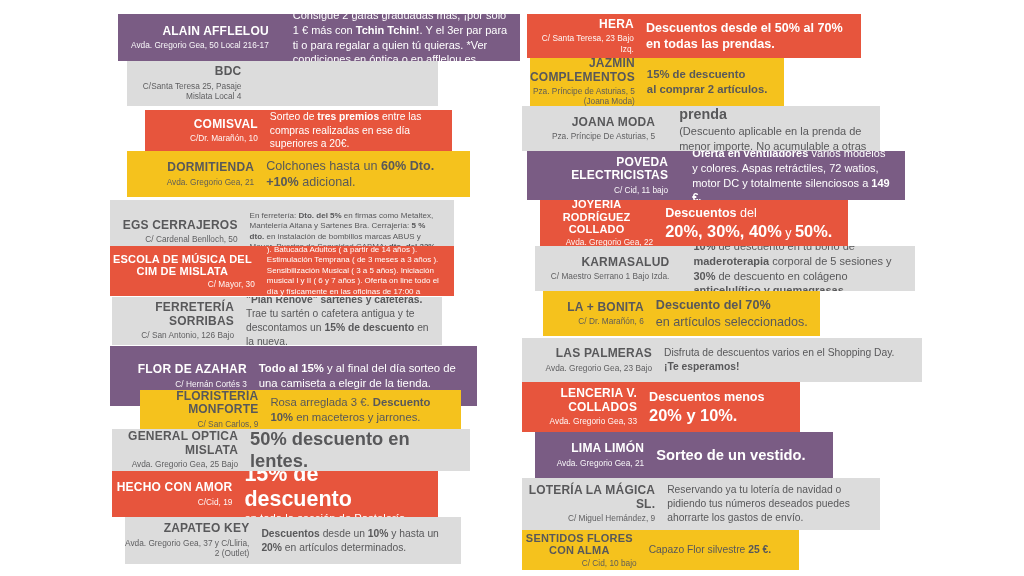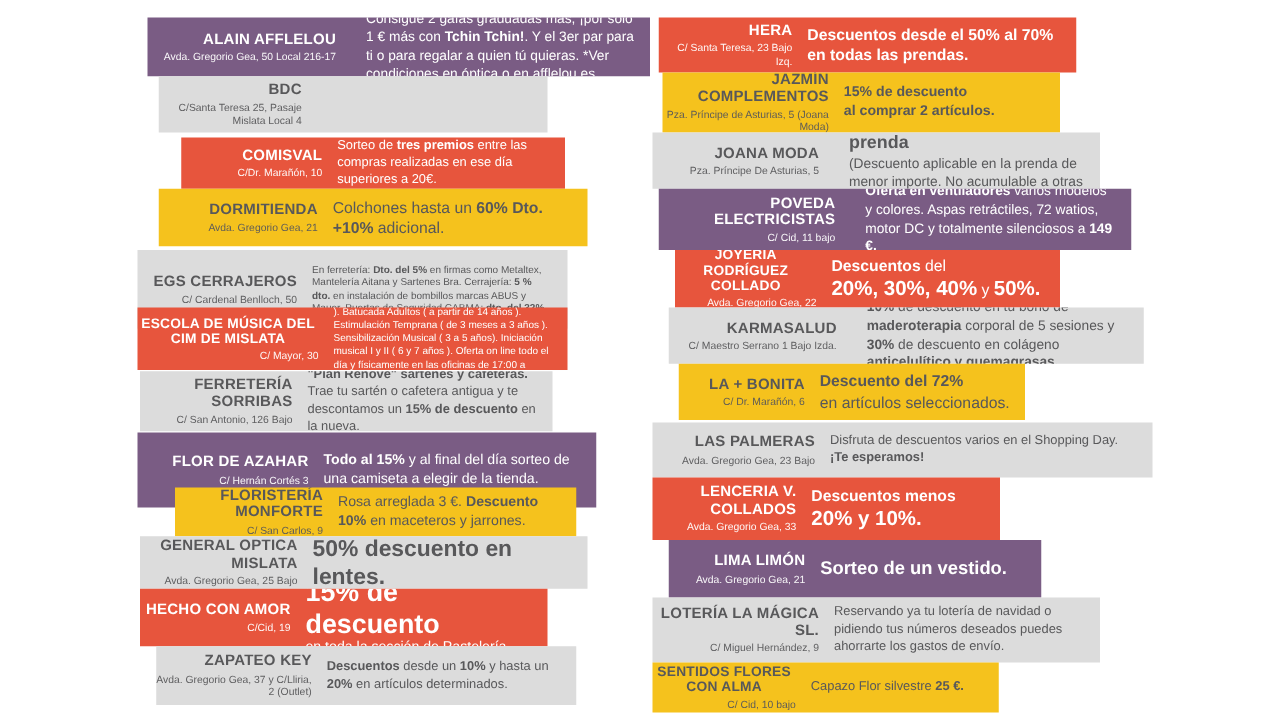--- a/index.html
+++ b/index.html
@@ -135,21 +135,21 @@
   </div>
 
   <div class="row t-orange d-lg n35" style="left:527px;top:14px;width:334px;height:44px">
     <div class="ncol">
       <div class="bname">HERA</div>
       <div class="baddr">C/ Santa Teresa, 23 Bajo Izq.</div>
     </div>
     <div class="desc"><b>Descuentos desde el 50% al 70% en todas las prendas.</b></div>
   </div>
 
-  <div class="row t-yellow d-ml n45" style="left:530px;top:58px;width:318px;height:48px">
+  <div class="row t-yellow d-ml n45" style="left:530px;top:58px;width:254px;height:48px">
     <div class="ncol">
       <div class="bname">JAZMÍN COMPLEMENTOS</div>
       <div class="baddr">Pza. Príncipe de Asturias, 5 (Joana Moda)</div>
     </div>
     <div class="desc"><b>15% de descuento<br>al comprar 2 artículos.</b></div>
   </div>
 
   <div class="row t-gray d-sm" style="left:522px;top:106px;width:358px;height:45px">
     <div class="ncol">
       <div class="bname">JOANA MODA</div>
@@ -180,21 +180,21 @@
       <div class="baddr">C/ Maestro Serrano 1 Bajo Izda.</div>
     </div>
     <div class="desc"><b>10%</b> de descuento en tu bono de <b>maderoterapia</b> corporal de 5 sesiones y <b>30%</b> de descuento en colágeno <b>anticelulítico y quemagrasas.</b></div>
   </div>
 
   <div class="row t-yellow d-lg" style="left:543px;top:291px;width:277px;height:45px">
     <div class="ncol">
       <div class="bname">LA + BONITA</div>
       <div class="baddr">C/ Dr. Marañón, 6</div>
     </div>
-    <div class="desc"><b>Descuento del 72%</b><br>en artículos seleccionados.</div>
+    <div class="desc"><b>Descuento del 70%</b><br>en artículos seleccionados.</div>
   </div>
 
   <div class="row t-gray d-md n35" style="left:522px;top:338px;width:400px;height:44px">
     <div class="ncol">
       <div class="bname">LAS PALMERAS</div>
       <div class="baddr">Avda. Gregorio Gea, 23 Bajo</div>
     </div>
     <div class="desc">Disfruta de descuentos varios en el Shopping Day.<br><b>¡Te esperamos!</b></div>
   </div>
 

